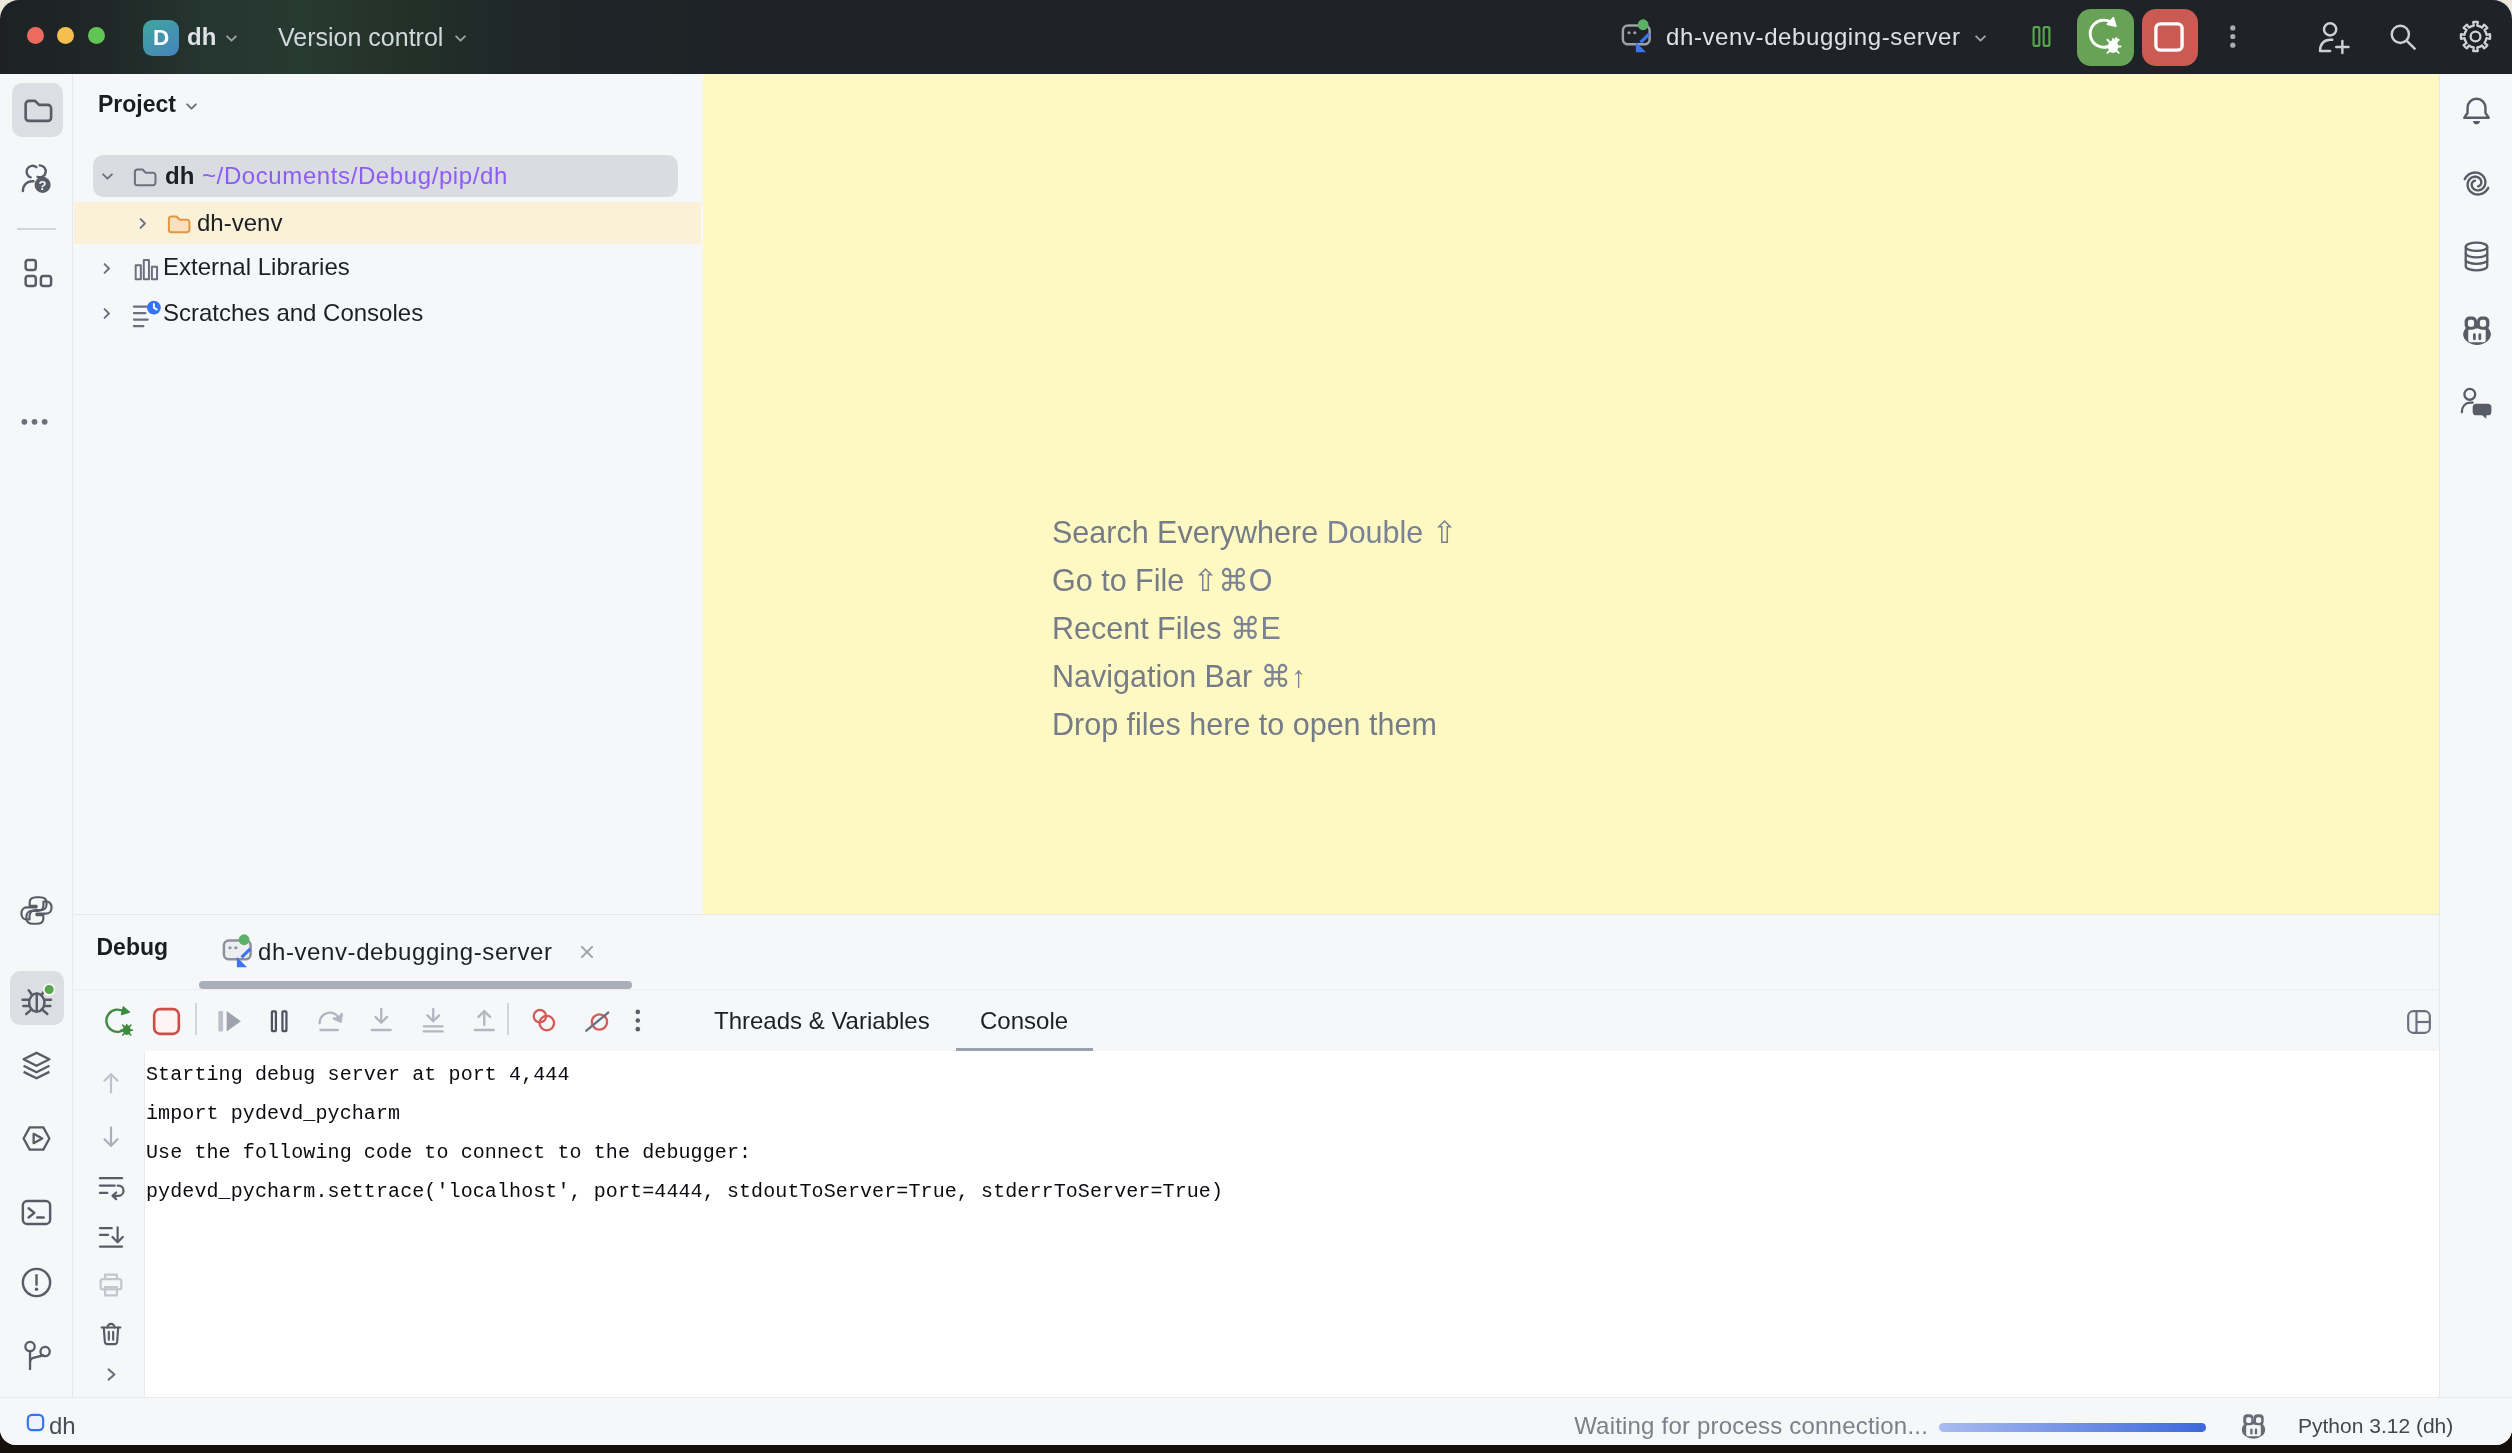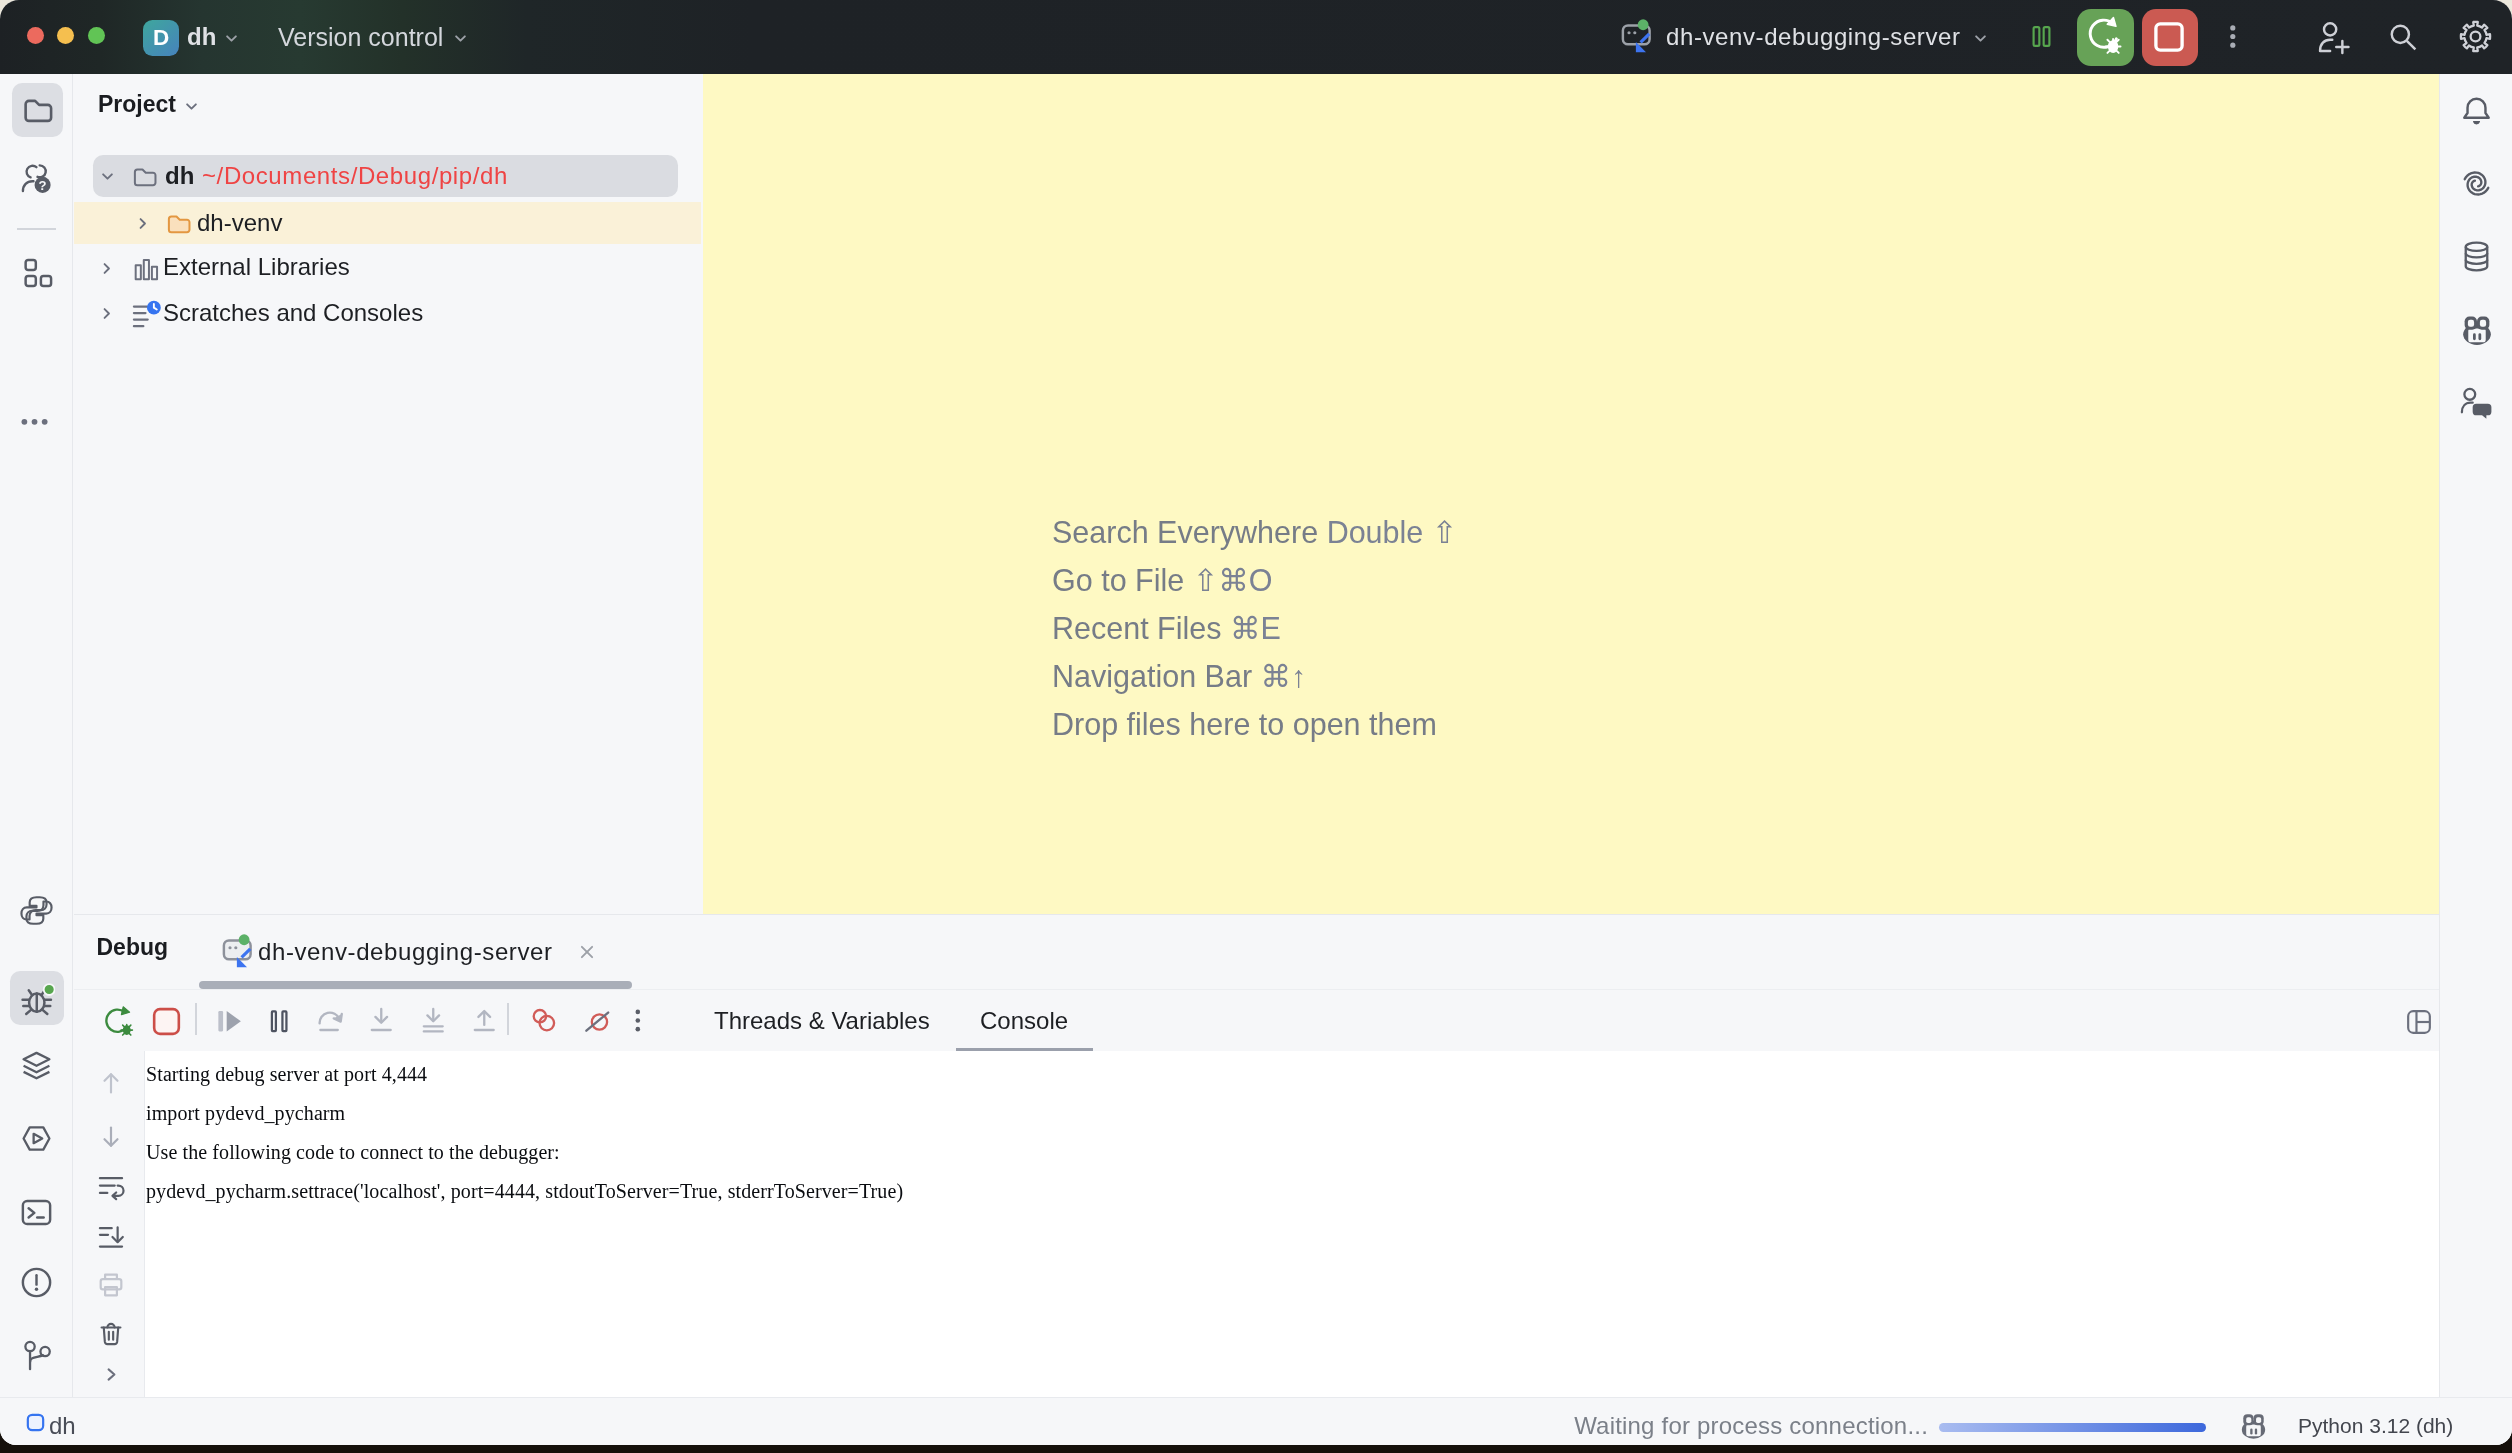--- a/index.html
+++ b/index.html
@@ -28,21 +28,21 @@
 
 .editor{position:absolute;left:703px;top:74px;width:1736px;height:840px;background:#fef9c3}
 .hint{position:absolute;left:349px;font-size:30.5px;color:#767c87;white-space:nowrap}
 .hkey{color:#7b8294}
 
 .debug{position:absolute;left:74px;top:914px;width:2365px;height:483px;background:#f6f7f9;border-top:1.5px solid #e6e8ec}
 .dhead{position:absolute;left:0;top:0;width:2365px;height:73px}
 .dtools{position:absolute;left:0;top:74px;width:2365px;height:62px;border-top:1.5px solid #eceef1}
 .console{position:absolute;left:0;top:136px;width:2365px;height:347px;background:#ffffff}
 .gutter{position:absolute;left:0;top:0;width:71px;height:347px;background:#f6f7f9;border-right:1.5px solid #e8eaee}
-.cline{white-space:pre;font-family:Liberation Serif, serif;font-size:20px;letter-spacing:0.1px;color:#0a0c10;line-height:39px}
+.cline{white-space:pre;font-family:Liberation Mono, monospace;font-size:20px;letter-spacing:0.1px;color:#0a0c10;line-height:39px}
 
 .status{position:absolute;left:0;top:1397px;width:2512px;height:48px;background:#f6f7f9;border-top:1.5px solid #e8eaee}
 .sep{position:absolute;top:1002px;width:1.5px;height:32px;background:#d2d5db}
 svg{display:block}
 .icx{position:absolute}
 </style>
 </head>
 <body>
 <div class="window">
 
@@ -254,21 +254,21 @@
 
     <svg class="icx" style="left:24px;top:93px" width="19" height="19" viewBox="0 0 26 26" fill="none" stroke="#6c707e" stroke-width="2.6" stroke-linecap="round" stroke-linejoin="round">
         <polyline points="7,10 13,16 19,10"></polyline>
       </svg>
     <div class="icx" style="left:58px;top:90px">
         <svg width="26" height="26" viewBox="0 0 36 36" fill="none" stroke="#6c707e" stroke-width="2.8" stroke-linejoin="round">
           <path d="M4 11 a3.5 3.5 0 0 1 3.5 -3.5 h7 l4.5 4.5 h10 a3.5 3.5 0 0 1 3.5 3.5 v10.5 a3.5 3.5 0 0 1 -3.5 3.5 h-21.5 a3.5 3.5 0 0 1 -3.5 -3.5 z"></path>
         </svg>
       </div>
     <div class="rtext" style="left:91px;top:102px;font-weight:bold">dh</div>
-    <div class="rtext" style="left:128px;top:102px;color:#ef4444;letter-spacing:0.6px">~/Documents/Debug/pip/dh</div>
+    <div class="rtext" style="left:128px;top:102px;color:#8b5cf6;letter-spacing:0.6px">~/Documents/Debug/pip/dh</div>
 
     <svg class="icx" style="left:60px;top:140px" width="19" height="19" viewBox="0 0 26 26" fill="none" stroke="#6c707e" stroke-width="2.6" stroke-linecap="round" stroke-linejoin="round">
         <polyline points="9,7 15,13 9,19"></polyline>
       </svg>
     <div class="icx" style="left:92px;top:137px">
         <svg width="26" height="26" viewBox="0 0 36 36" fill="none" stroke="#e39741" stroke-width="2.8" stroke-linejoin="round">
           <path d="M4 11 a3.5 3.5 0 0 1 3.5 -3.5 h7 l4.5 4.5 h10 a3.5 3.5 0 0 1 3.5 3.5 v10.5 a3.5 3.5 0 0 1 -3.5 3.5 h-21.5 a3.5 3.5 0 0 1 -3.5 -3.5 z" fill="#fae0bd"></path>
         </svg>
       </div>
     <div class="rtext" style="left:123px;top:149px">dh-venv</div>

